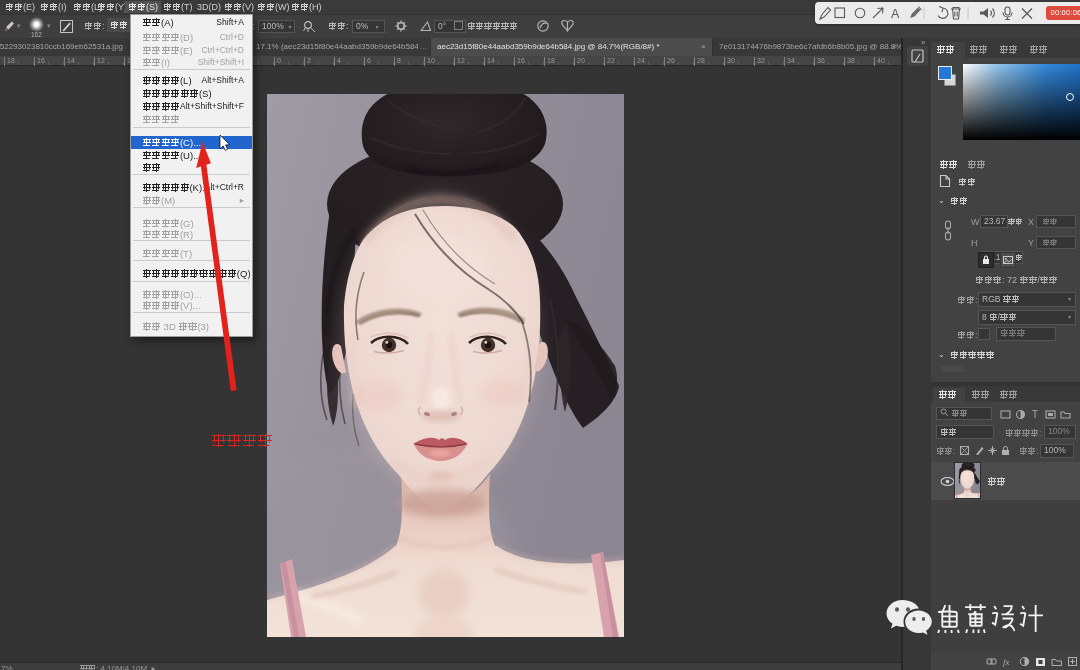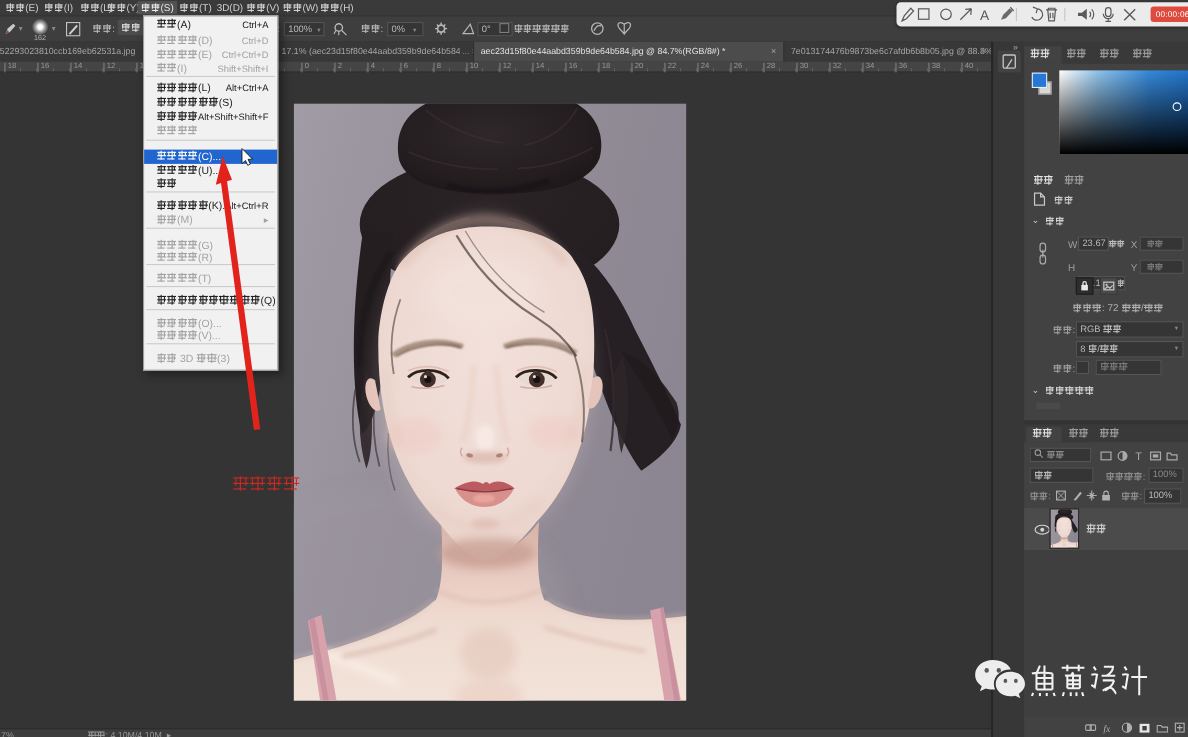--- a/index.html
+++ b/index.html
@@ -284,38 +284,38 @@
 <path d="M148 120 C166 150 190 176 221 195 C237 205 249 217 257 230" stroke="#3a2f2b" stroke-width="2" fill="none" opacity=".65"></path>
 <path d="M156 116 C174 147 198 172 228 190" stroke="#4a3a34" stroke-width="1.2" fill="none" opacity=".5"></path>
 <path d="M255 228 C263 252 266 280 262 308" stroke="#382d2a" stroke-width="1.8" fill="none" opacity=".55"></path>
 <path d="M97 178 C89 200 87 224 91 246" stroke="#3a2f2c" stroke-width="1.6" fill="none" opacity=".55"></path>
 </g>
 </svg>
 
 <div class="abs" id="menu" style="left:130px;top:14px;width:123px;height:323px;background:#f1f1f1;border:1px solid #9d9d9d;box-shadow:3px 4px 8px rgba(0,0,0,.45);font-size:9.5px;z-index:20">
 <div style="position:absolute;left:0;top:0.5px;width:121px;height:13px;line-height:13px;color:#222">
       <span style="position:absolute;left:11px;white-space:nowrap"><b class="g"></b><b class="g"></b>(A)</span>
-      <span style="position:absolute;right:8px;font-size:8.5px;white-space:nowrap">Ctrl+A</span>
+      <span style="position:absolute;right:8px;font-size:8.5px;white-space:nowrap">Shift+A</span>
     </div>
 <div style="position:absolute;left:0;top:15.5px;width:121px;height:13px;line-height:13px;color:#a2a2a2">
       <span style="position:absolute;left:11px;white-space:nowrap"><b class="g"></b><b class="g"></b><b class="g"></b><b class="g"></b>(D)</span>
       <span style="position:absolute;right:8px;font-size:8.5px;white-space:nowrap">Ctrl+D</span>
     </div>
 <div style="position:absolute;left:0;top:28.5px;width:121px;height:13px;line-height:13px;color:#a2a2a2">
       <span style="position:absolute;left:11px;white-space:nowrap"><b class="g"></b><b class="g"></b><b class="g"></b><b class="g"></b>(E)</span>
       <span style="position:absolute;right:8px;font-size:8.5px;white-space:nowrap">Ctrl+Ctrl+D</span>
     </div>
 <div style="position:absolute;left:0;top:40.5px;width:121px;height:13px;line-height:13px;color:#a2a2a2">
       <span style="position:absolute;left:11px;white-space:nowrap"><b class="g"></b><b class="g"></b>(I)</span>
       <span style="position:absolute;right:8px;font-size:8.5px;white-space:nowrap">Shift+Shift+I</span>
     </div>
 <div style="position:absolute;left:2px;top:53.5px;width:117px;height:1px;background:#cbcbcb"></div>
 <div style="position:absolute;left:0;top:59px;width:121px;height:13px;line-height:13px;color:#222">
       <span style="position:absolute;left:11px;white-space:nowrap"><b class="g"></b><b class="g"></b><b class="g"></b><b class="g"></b>(L)</span>
-      <span style="position:absolute;right:8px;font-size:8.5px;white-space:nowrap">Alt+Ctrl+A</span>
+      <span style="position:absolute;right:8px;font-size:8.5px;white-space:nowrap">Alt+Shift+A</span>
     </div>
 <div style="position:absolute;left:0;top:72px;width:121px;height:13px;line-height:13px;color:#222">
       <span style="position:absolute;left:11px;white-space:nowrap"><b class="g"></b><b class="g"></b><b class="g"></b><b class="g"></b><b class="g"></b><b class="g"></b>(S)</span>
     </div>
 <div style="position:absolute;left:0;top:85px;width:121px;height:13px;line-height:13px;color:#222">
       <span style="position:absolute;left:11px;white-space:nowrap"><b class="g"></b><b class="g"></b><b class="g"></b><b class="g"></b></span>
       <span style="position:absolute;right:8px;font-size:8.5px;white-space:nowrap">Alt+Shift+Shift+F</span>
     </div>
 <div style="position:absolute;left:0;top:97.5px;width:121px;height:13px;line-height:13px;color:#a2a2a2">
       <span style="position:absolute;left:11px;white-space:nowrap"><b class="g"></b><b class="g"></b><b class="g"></b><b class="g"></b></span>

